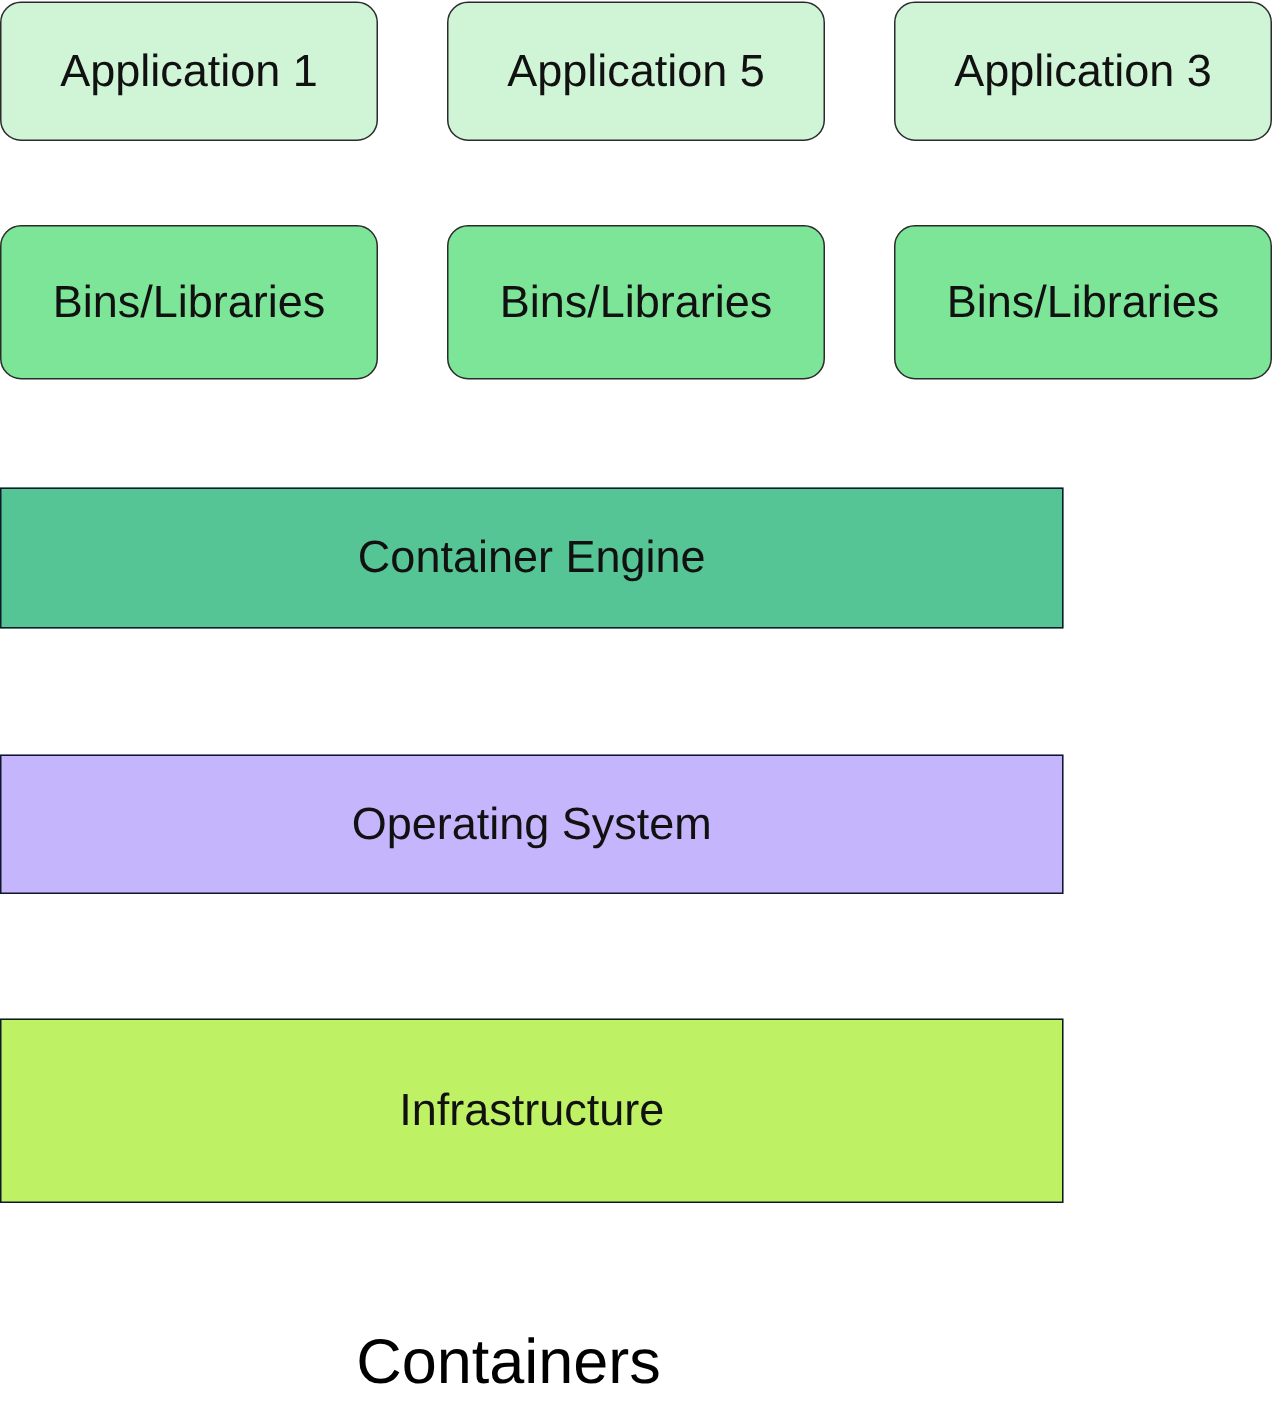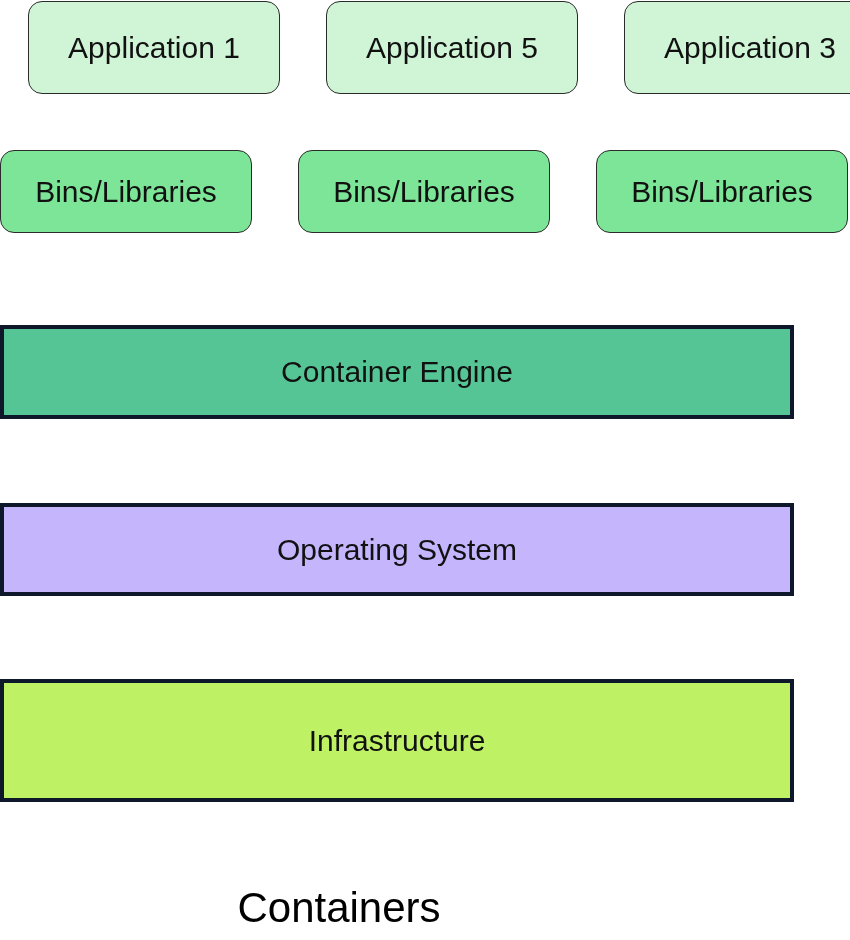--- a/index.html
+++ b/index.html
@@ -1,25 +1,25 @@
 <!DOCTYPE html>
 <html><head>
   <meta charset="utf-8">
   <style>
     html, body { margin: 0; padding: 0; background: #ffffff; }
     body { width: 850px; height: 940px; position: relative; overflow: hidden;
            font-family: "Liberation Sans", sans-serif; color: #111; }
     .box { position: absolute; box-sizing: border-box; display: flex; align-items: center;
            justify-content: center; border: 1.5px solid #2b2b2b; font-size: 30px; }
-    .app { border-radius: 14px; background: #d0f4d6; top: 1px; height: 93px; width: 252px; margin-left: 28px; }
-    .bins { border-radius: 14px; background: #7de597; top: 150px; height: 83px; width: 252px; }
+    .app { border-radius: 14px; background: #d0f4d6; top: 1px; height: 93px; width: 252px; }
+    .bins { border-radius: 14px; background: #7de597; top: 150px; height: 103px; width: 252px; }
     .col1 { left: 0px; }
     .col2 { left: 298px; }
     .col3 { left: 596px; }
-    .layer { left: 0; width: 794px; border: 4px solid #0f172a; }
+    .layer { left: 0; width: 709px; border: 1px solid #0f172a; }
     .engine { top: 325px; height: 94px; background: #56c595; }
     .os { top: 503px; height: 93px; background: #c4b5fd; }
     .infra { top: 679px; height: 123px; background: #bef264; }
     .caption { position: absolute; top: 884px; left: 0; width: 678px; text-align: center;
                font-size: 42px; color: #000; }
   </style>
 </head>
 <body>
 
 <div>

